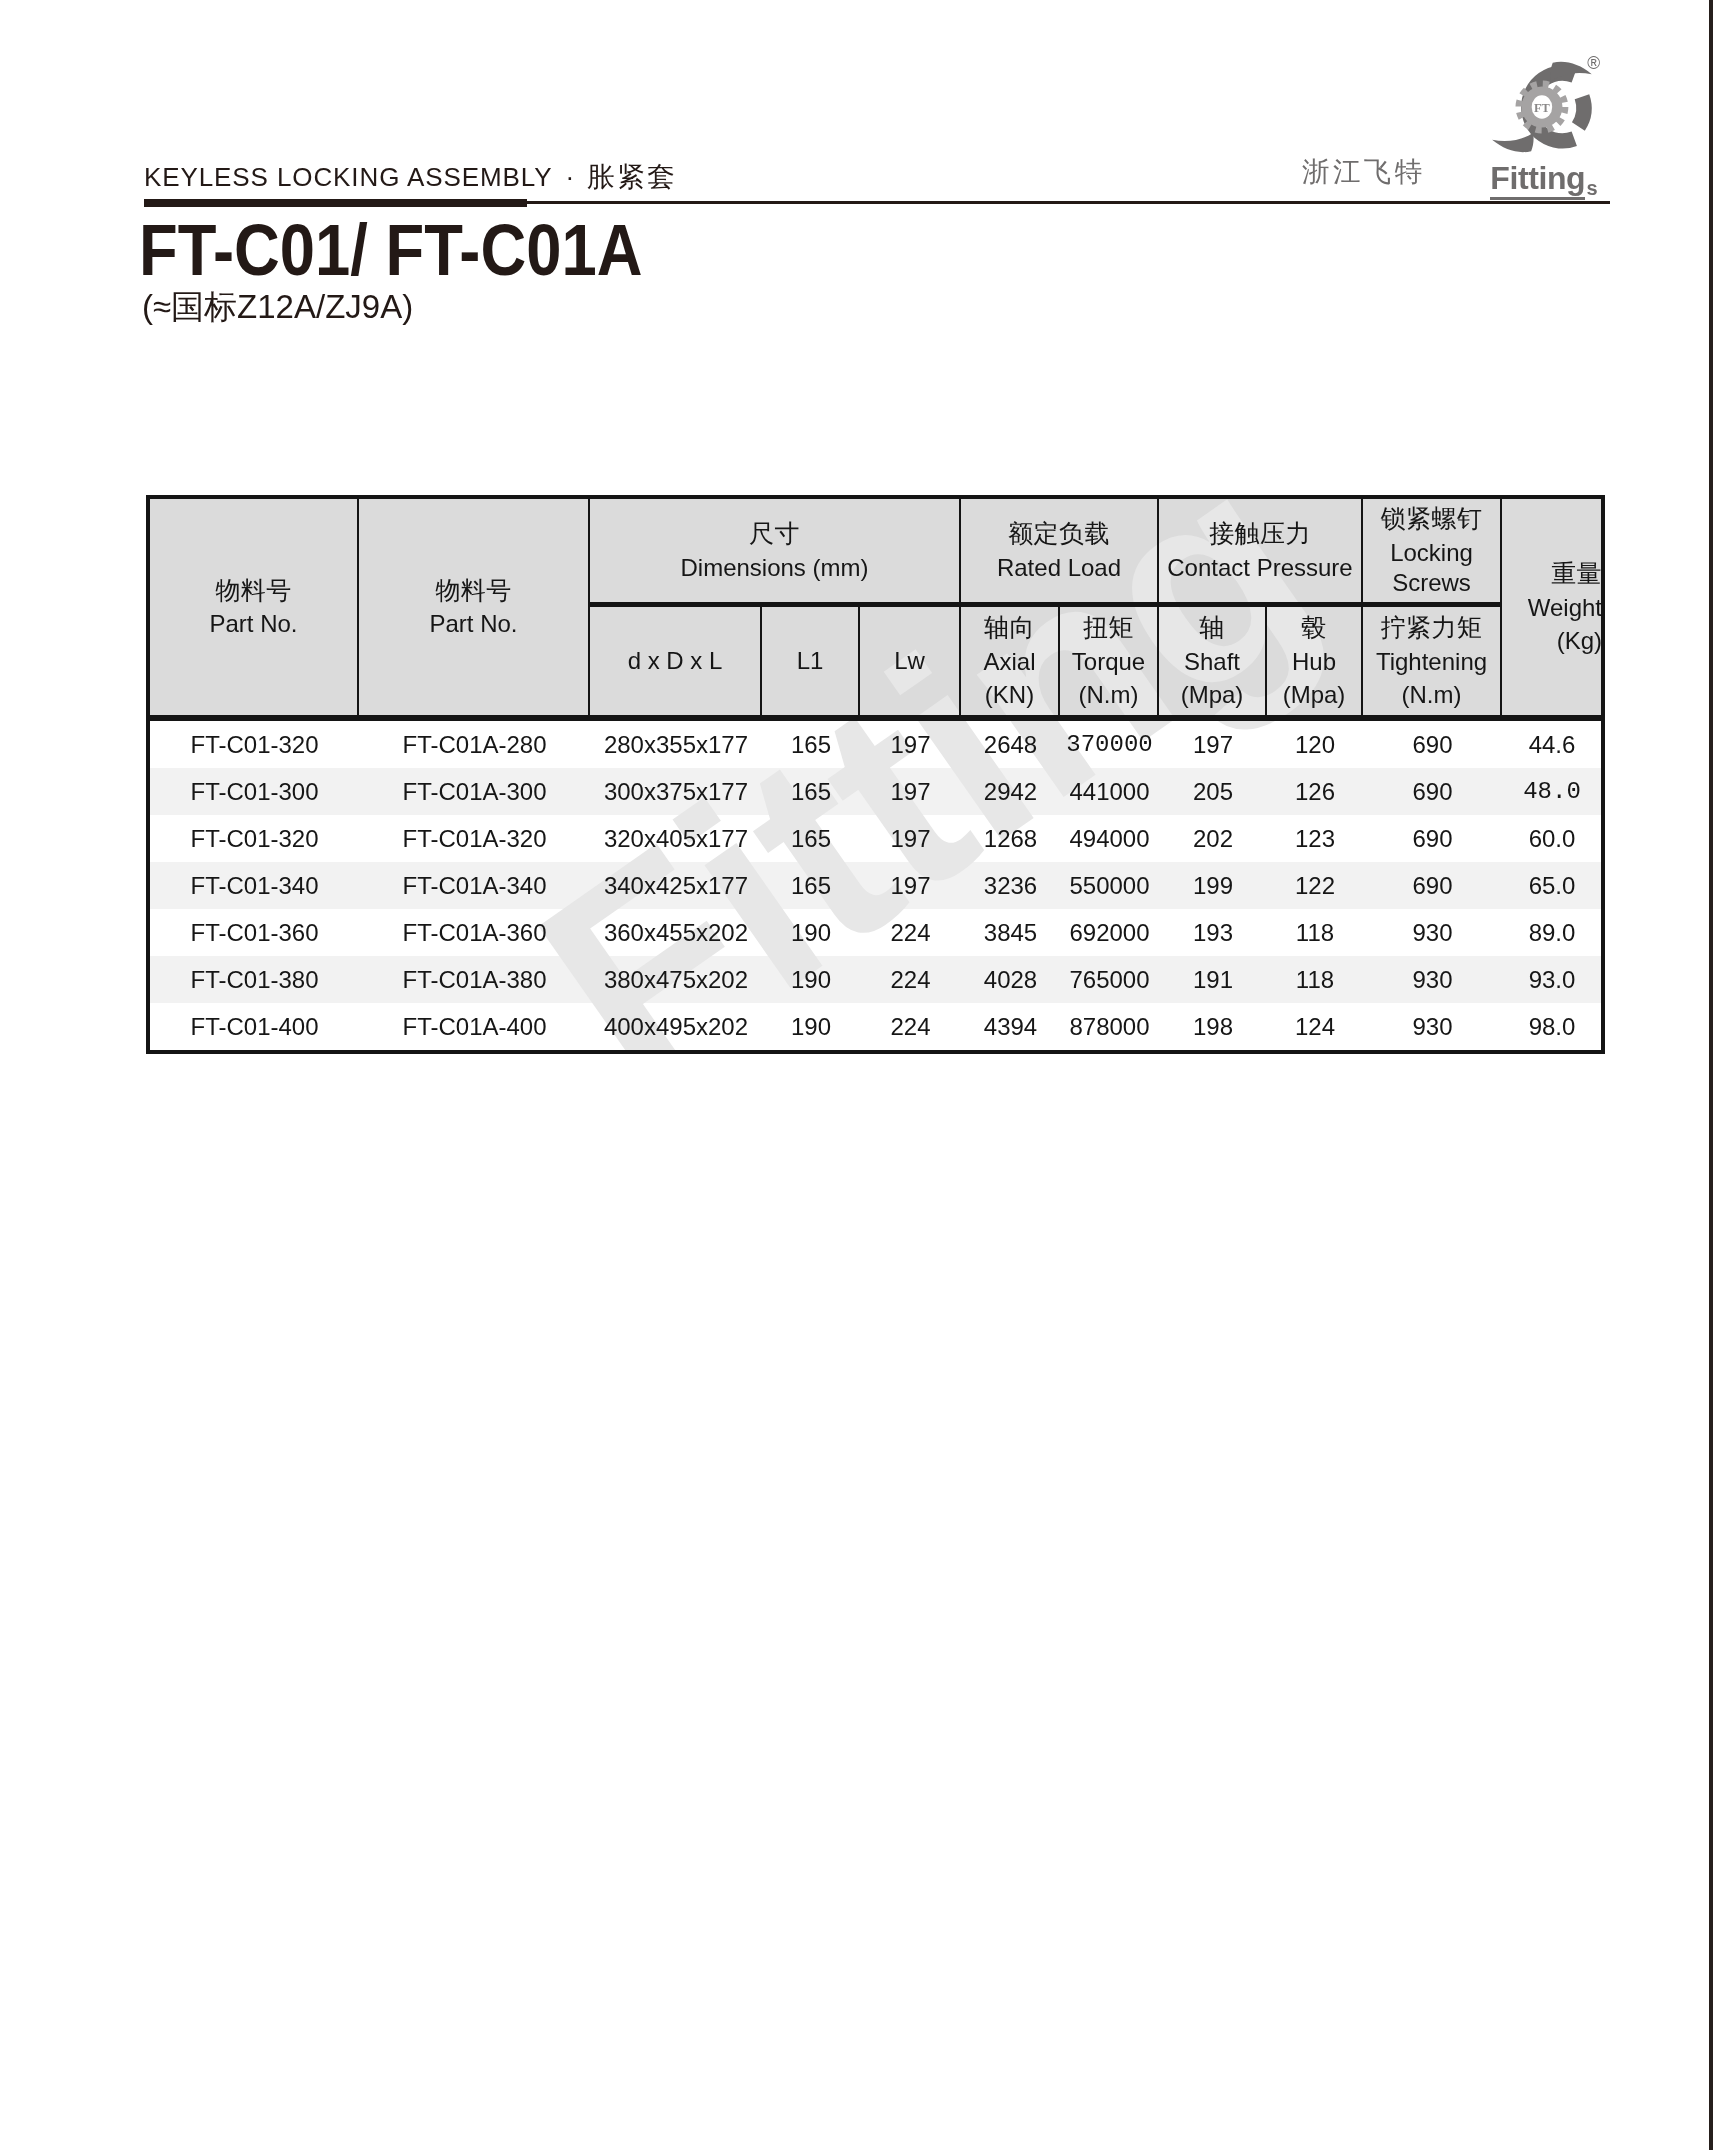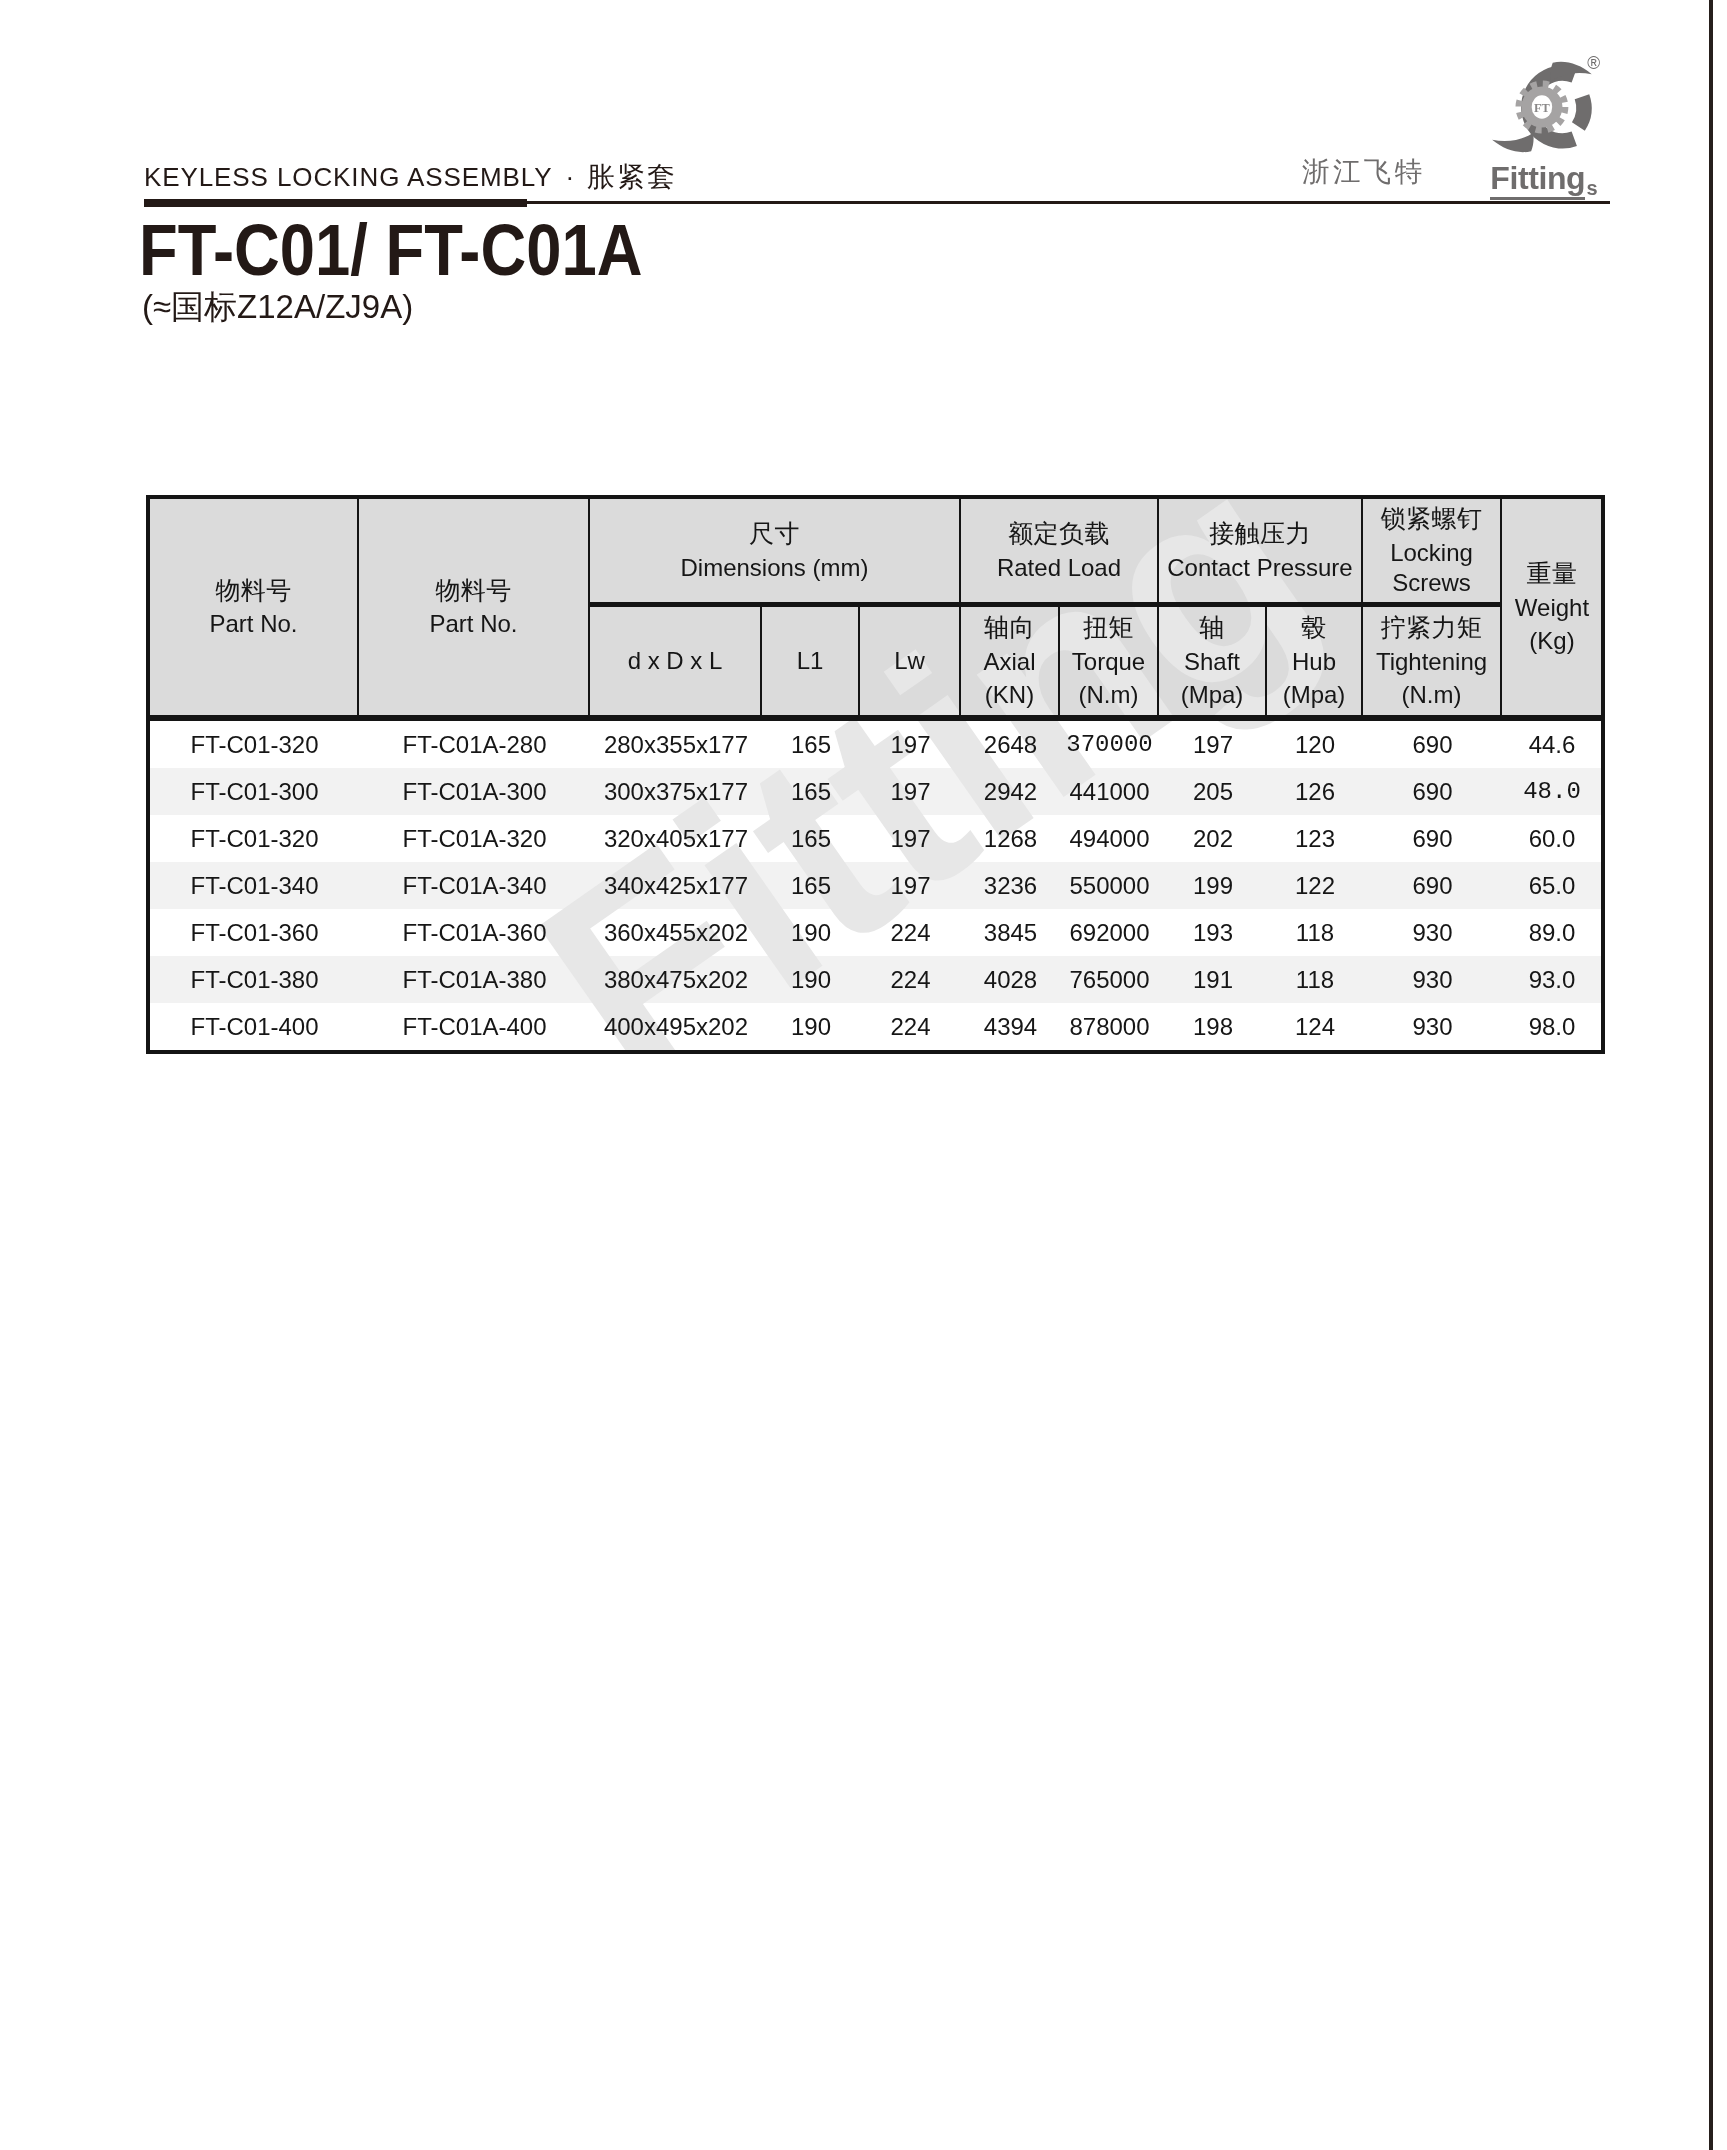--- a/index.html
+++ b/index.html
@@ -44,21 +44,21 @@
   .h .cn{font-size:25px;line-height:1.25;letter-spacing:0.4px;}
   .h .en{font-size:24px;line-height:1.25;}
   .h .unit{font-size:24px;line-height:1.25;}
   .bR{border-right:2.2px solid #141414;}
   .c-part1{grid-column:1;grid-row:1/4;}
   .c-part2{grid-column:2;grid-row:1/4;}
   .g-dims{grid-column:3/6;grid-row:1;}
   .g-rated{grid-column:6/8;grid-row:1;}
   .g-contact{grid-column:8/10;grid-row:1;}
   .g-lock{grid-column:10;grid-row:1;}
-  .c-weight{grid-column:11;grid-row:1/4;}
+  .c-weight{grid-column:11;grid-row:1/4;align-items:flex-end;}
   .midline{grid-column:3/11;grid-row:2;background:#141414;}
   .s3{grid-column:3;grid-row:3;}.s4{grid-column:4;grid-row:3;}.s5{grid-column:5;grid-row:3;}
   .s6{grid-column:6;grid-row:3;}.s7{grid-column:7;grid-row:3;}.s8{grid-column:8;grid-row:3;}
   .s9{grid-column:9;grid-row:3;}.s10{grid-column:10;grid-row:3;}
   .hline{grid-column:1/12;grid-row:4;background:#141414;}
   .d{display:flex;align-items:center;justify-content:center;font-size:24px;}
 </style>
 </head>
 <body>
 

